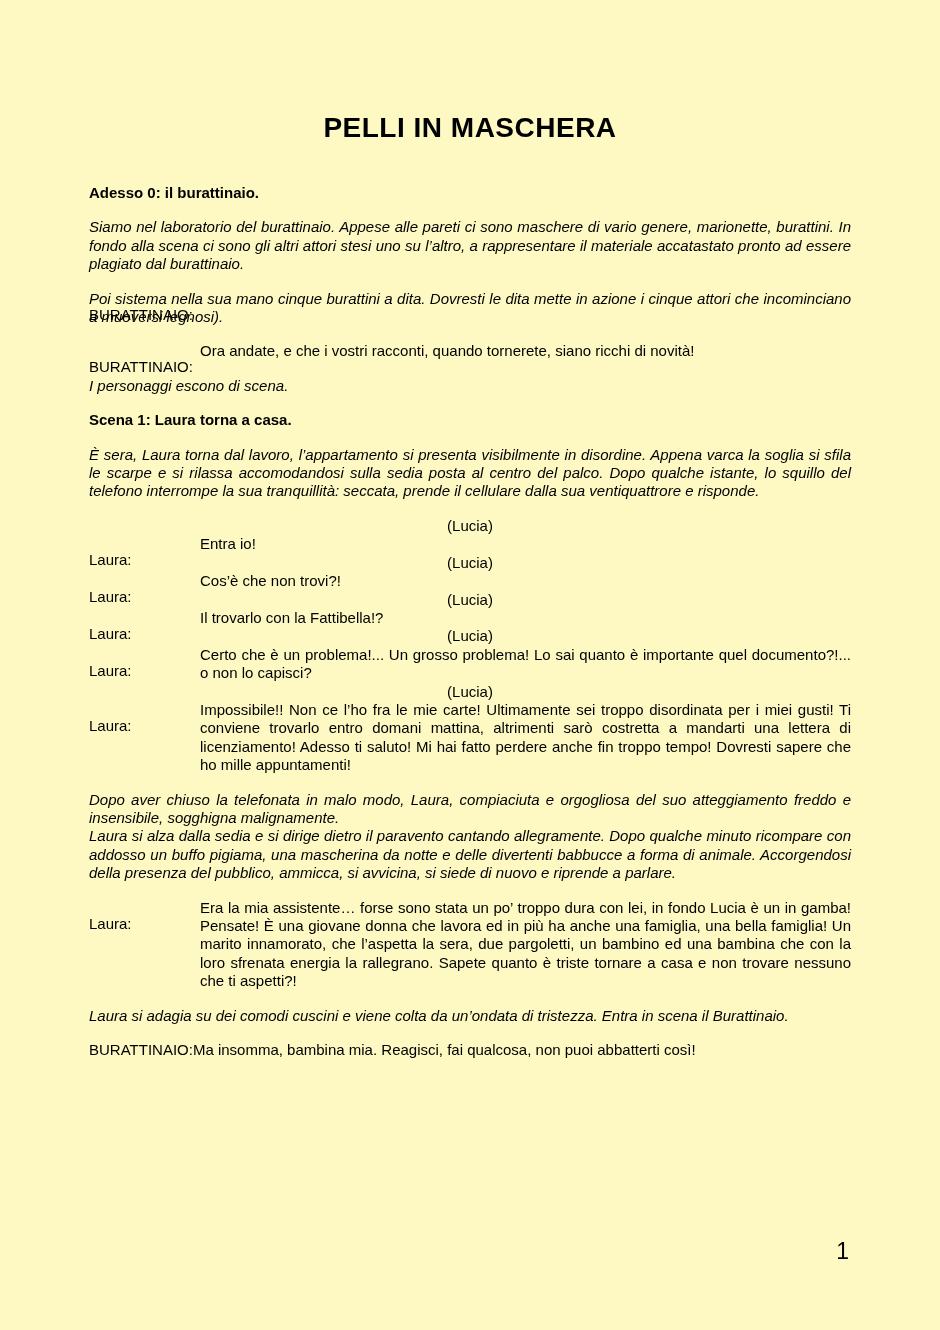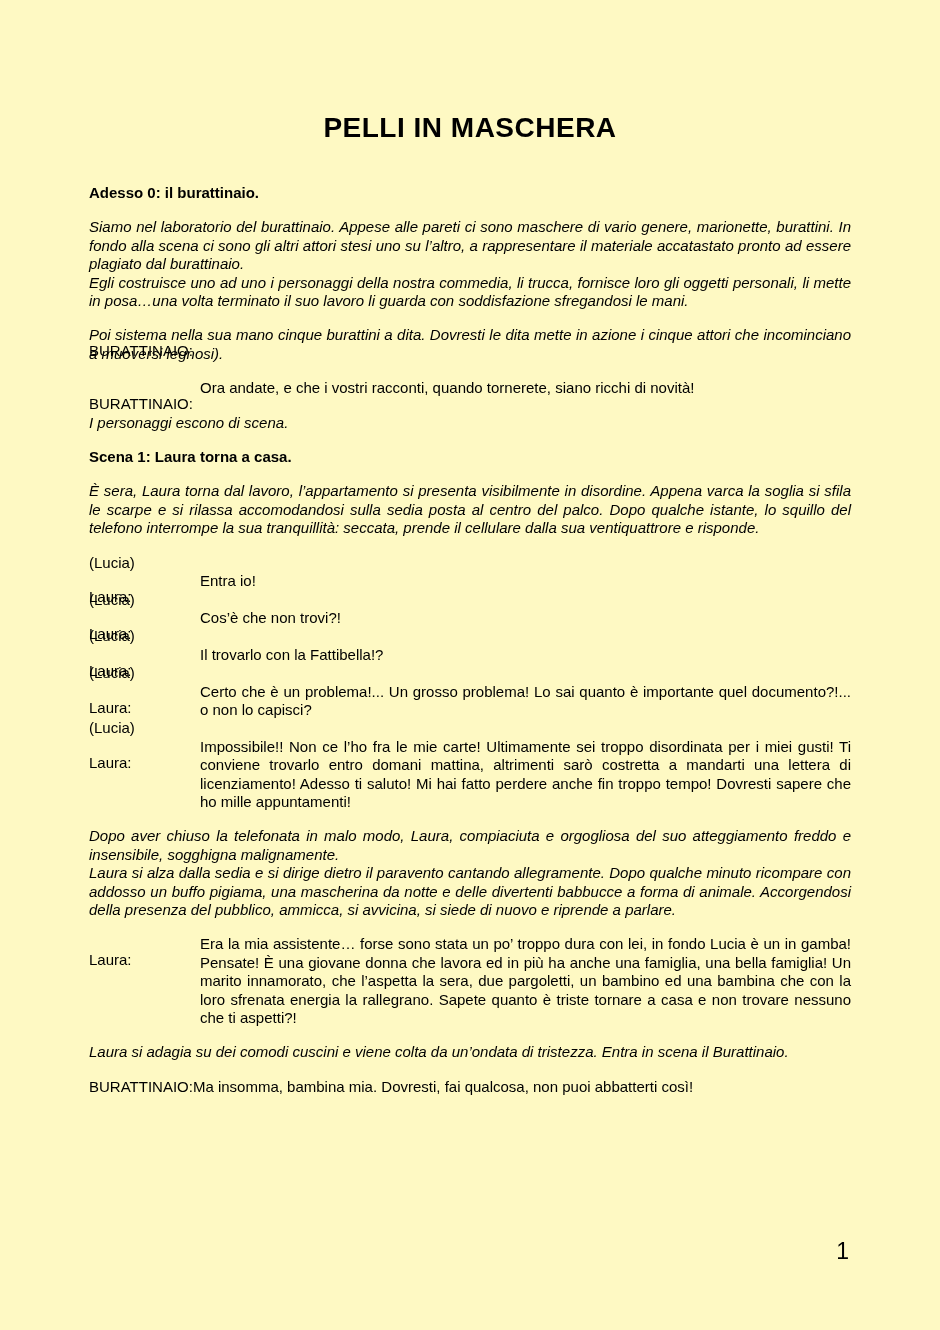--- a/index.html
+++ b/index.html
@@ -30,21 +30,21 @@
   .blk { margin: 0; }
   .mt { margin-top: 16px; }
   .mt-lg { margin-top: 40px; }
   .tight { margin-top: 0; }
   .heading { font-weight: bold; }
   .stage {
     font-style: italic;
     text-align: justify;
   }
   .plain { text-align: justify; }
-  .cue { text-align: left; }
+  .cue { text-align: center; }
   .dialogue {
     position: relative;
     padding-left: 111px;
     text-align: justify;
   }
   .dialogue .speaker {
     position: absolute;
     left: 0;
     top: 16px;
     width: 111px;
@@ -63,21 +63,20 @@
 </head>
 <body>
 
 <div class="page">
 
   <div class="doc-title">PELLI IN MASCHERA</div>
 
   <div class="blk mt-lg heading">Adesso 0: il burattinaio.</div>
 
   <div class="blk mt stage">Siamo nel laboratorio del burattinaio. Appese alle pareti ci sono maschere di vario genere, marionette, burattini. In fondo alla scena ci sono gli altri attori stesi uno su l’altro, a rappresentare il materiale accatastato pronto ad essere plagiato dal burattinaio.</div>
-  <div class="blk tight stage">Egli costruisce uno ad uno i personaggi della nostra commedia, li trucca, fornisce loro gli oggetti personali, li mette in posa…una volta terminato il suo lavoro li guarda con soddisfazione sfregandosi le mani.</div>
 
   <div class="blk mt dialogue">
     <span class="speaker">BURATTINAIO:</span>
   </div>
 
   <div class="blk mt stage">Poi sistema nella sua mano cinque burattini a dita. Dovresti le dita mette in azione i cinque attori che incominciano a muoversi legnosi).</div>
 
   <div class="blk mt dialogue">
     <span class="speaker">BURATTINAIO:</span><span>Ora andate, e che i vostri racconti, quando tornerete, siano ricchi di novità!</span>
   </div>
@@ -111,18 +110,18 @@
 
   <div class="blk mt stage">Dopo aver chiuso la telefonata in malo modo, Laura, compiaciuta e orgogliosa del suo atteggiamento freddo e insensibile, sogghigna malignamente.</div>
   <div class="blk tight stage">Laura si alza dalla sedia e si dirige dietro il paravento cantando allegramente. Dopo qualche minuto ricompare con addosso un buffo pigiama, una mascherina da notte e delle divertenti babbucce a forma di animale. Accorgendosi della presenza del pubblico, ammicca, si avvicina, si siede di nuovo e riprende a parlare.</div>
 
   <div class="blk mt dialogue">
     <span class="speaker">Laura:</span><span>Era la mia assistente… forse sono stata un po’ troppo dura con lei, in fondo Lucia è un in gamba! Pensate! È una giovane donna che lavora ed in più ha anche una famiglia, una bella famiglia! Un marito innamorato, che l’aspetta la sera, due pargoletti, un bambino ed una bambina che con la loro sfrenata energia la rallegrano. Sapete quanto è triste tornare a casa e non trovare nessuno che ti aspetti?!</span>
   </div>
 
   <div class="blk mt stage">Laura si adagia su dei comodi cuscini e viene colta da un’ondata di tristezza. Entra in scena il Burattinaio.</div>
 
-  <div class="blk mt plain">BURATTINAIO:Ma insomma, bambina mia. Dovresti, fai qualcosa, non puoi abbatterti così!</div>
+  <div class="blk mt plain">BURATTINAIO:Ma insomma, bambina mia. Reagisci, fai qualcosa, non puoi abbatterti così!</div>
 
 
   <div class="page-number">1</div>
 
 </div>
 
 </body></html>

